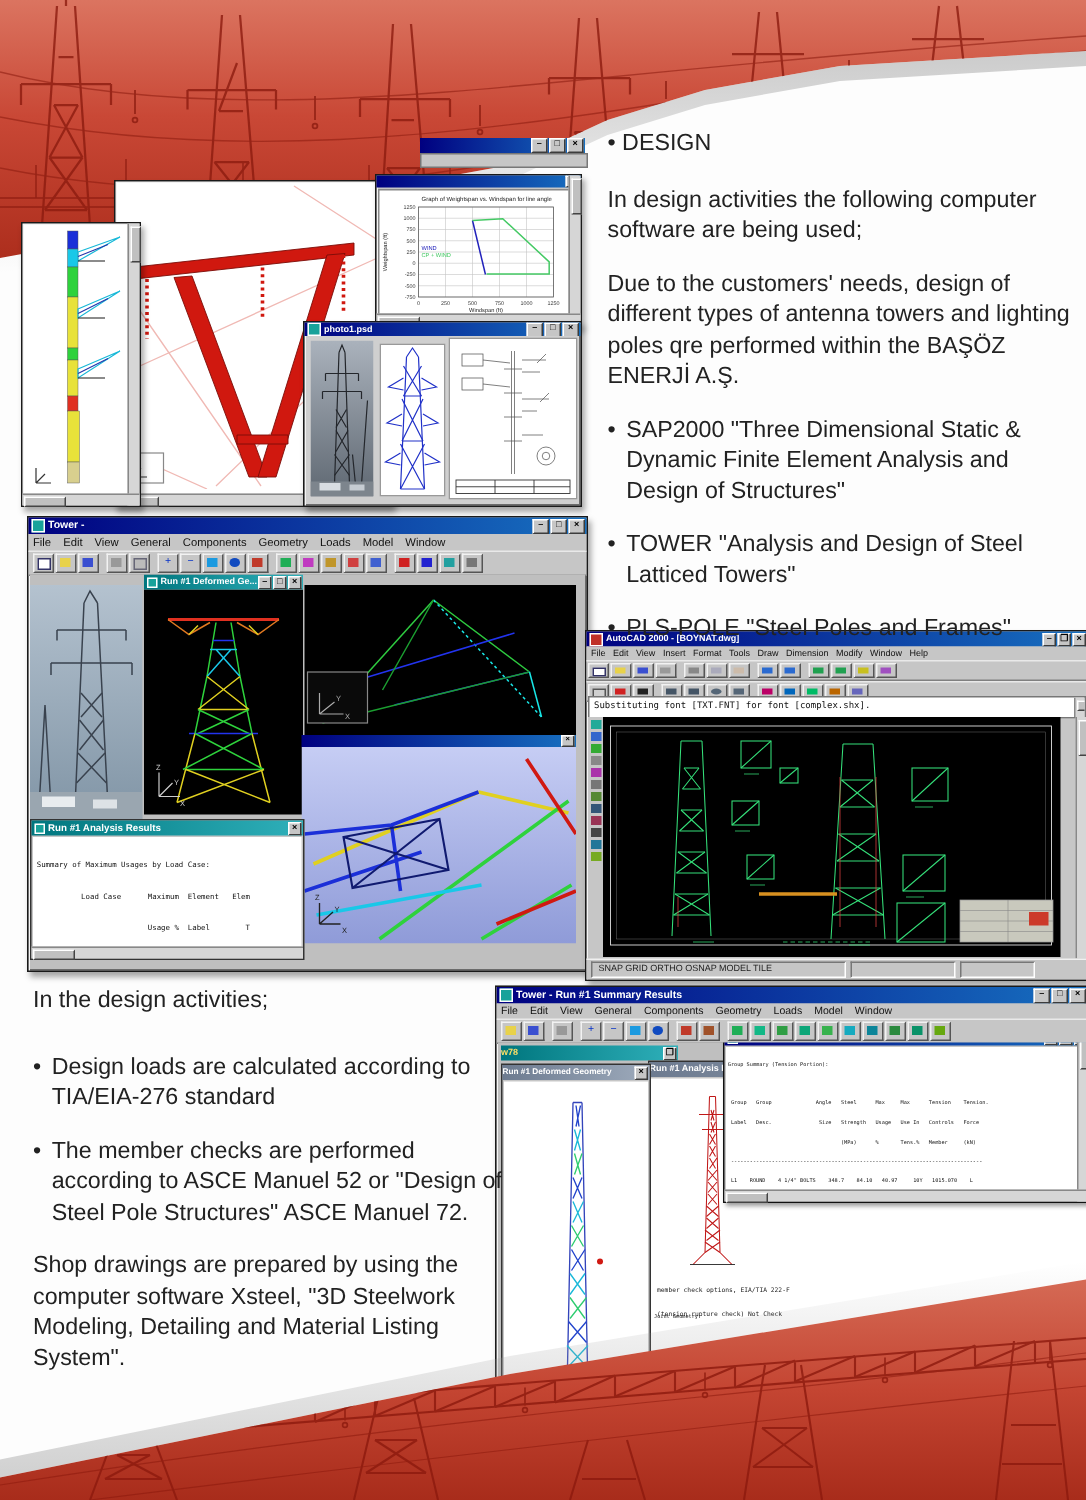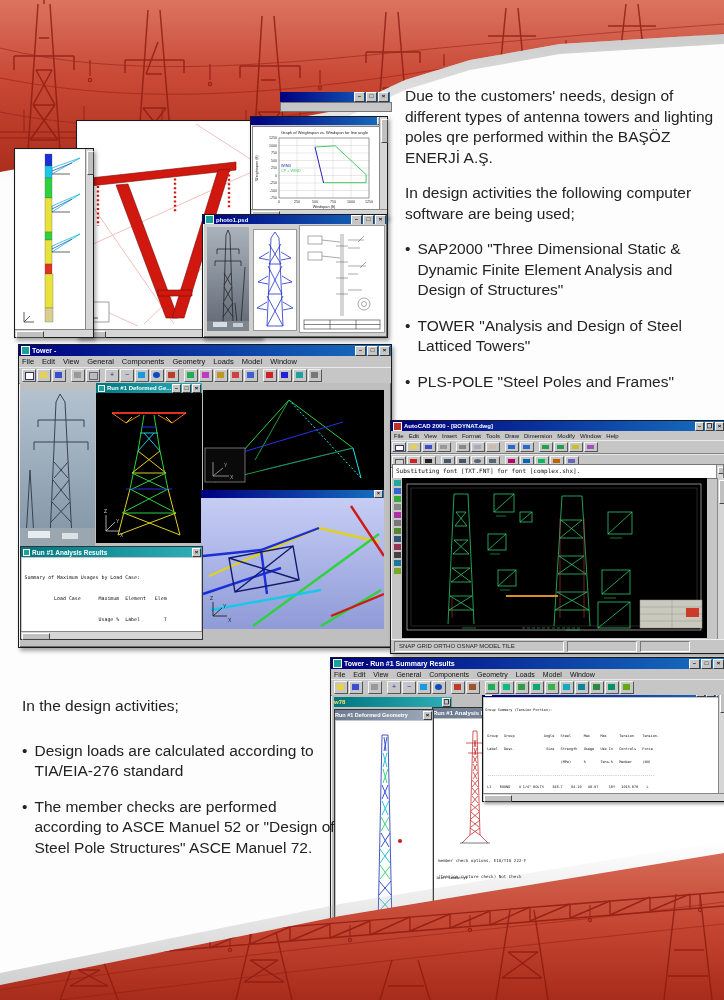--- a/index.html
+++ b/index.html
@@ -142,46 +142,48 @@
         <path d="M380,160 L392,120 M430,160 L418,120 M388,146 H424"></path>
         <g stroke-width=".8" opacity=".7">
           <path d="M0,150 C140,128 300,108 460,92 S660,70 724,62"></path>
           <path d="M60,160 C220,140 420,116 724,84"></path>
         </g>
       </g>
     </svg>
   </div>
 
   <div class="textcol" style="left:405px;top:86px;width:312px;">
+    <div class="headline">• DESIGN</div>
+    <p>In design activities the following computer software are being used;</p>
     <p>Due to the customers' needs, design of different types of antenna towers and lighting poles qre performed within the BAŞÖZ ENERJİ A.Ş.</p>
-    <p>In design activities the following computer software are being used;</p>
     <div class="bul">
       <span class="bchar">•</span>
       <span>SAP2000 "Three Dimensional Static &amp; Dynamic Finite Element Analysis and Design of Structures"</span>
     </div>
     <div class="bul" style="margin-top:3px;">
       <span class="bchar">•</span>
       <span>TOWER "Analysis and Design of Steel Latticed Towers"</span>
     </div>
     <div class="bul" style="margin-top:4px;">
       <span class="bchar">•</span>
       <span>PLS-POLE "Steel Poles and Frames"</span>
     </div>
   </div>
 
-  <div class="textcol" style="left:22px;top:696px;width:314px;">
+  <div class="textcol" style="left:22px;top:657px;width:314px;">
     <p style="margin-bottom:24px;">In the design activities;</p>
     <div class="bul">
       <span class="bchar">•</span>
       <span>Design loads are calculated according to TIA/EIA-276 standard</span>
     </div>
     <div class="bul" style="margin-top:9px;">
       <span class="bchar">•</span>
       <span>The member checks are performed according to ASCE Manuel 52 or "Design of Steel Pole Structures" ASCE Manuel 72.</span>
     </div>
+    <p style="margin-top:10px;">Shop drawings are prepared by using the computer software Xsteel, "3D Steelwork Modeling, Detailing and Material Listing System".</p>
   </div>
 
   <div class="abs" style="left:12px;top:92px;width:378px;height:252px;z-index:2;">
 
     <div class="tbar" style="position:absolute;left:268px;top:0;width:110px;height:10px;font-size:6px;">
       <div class="tbtns">
         <span class="tbtn">–</span>
         <span class="tbtn">□</span>
         <span class="tbtn">×</span>
       </div>

